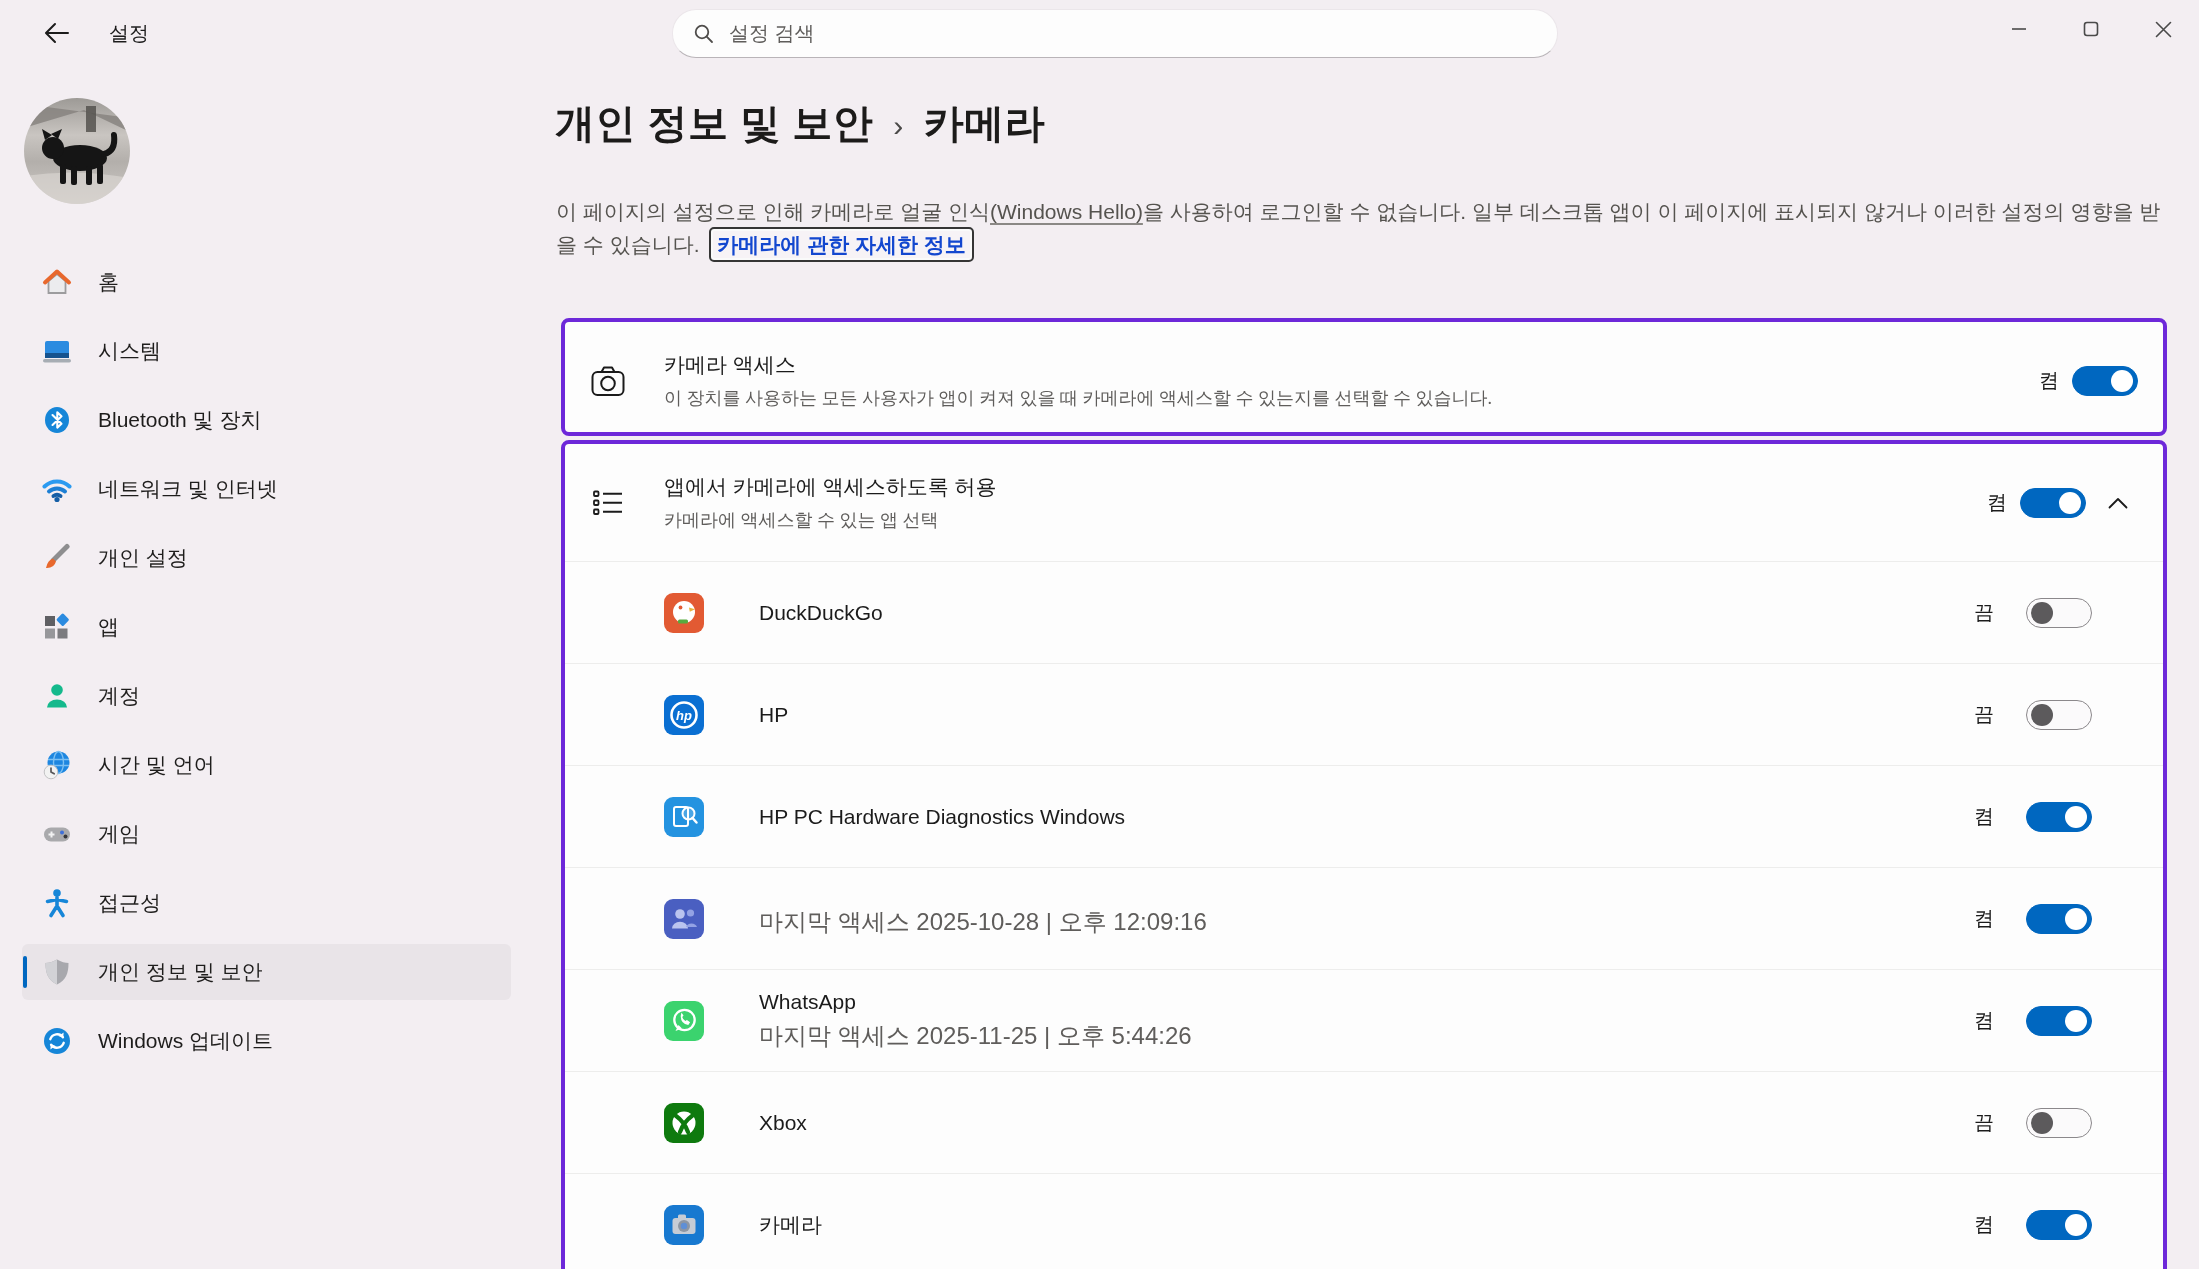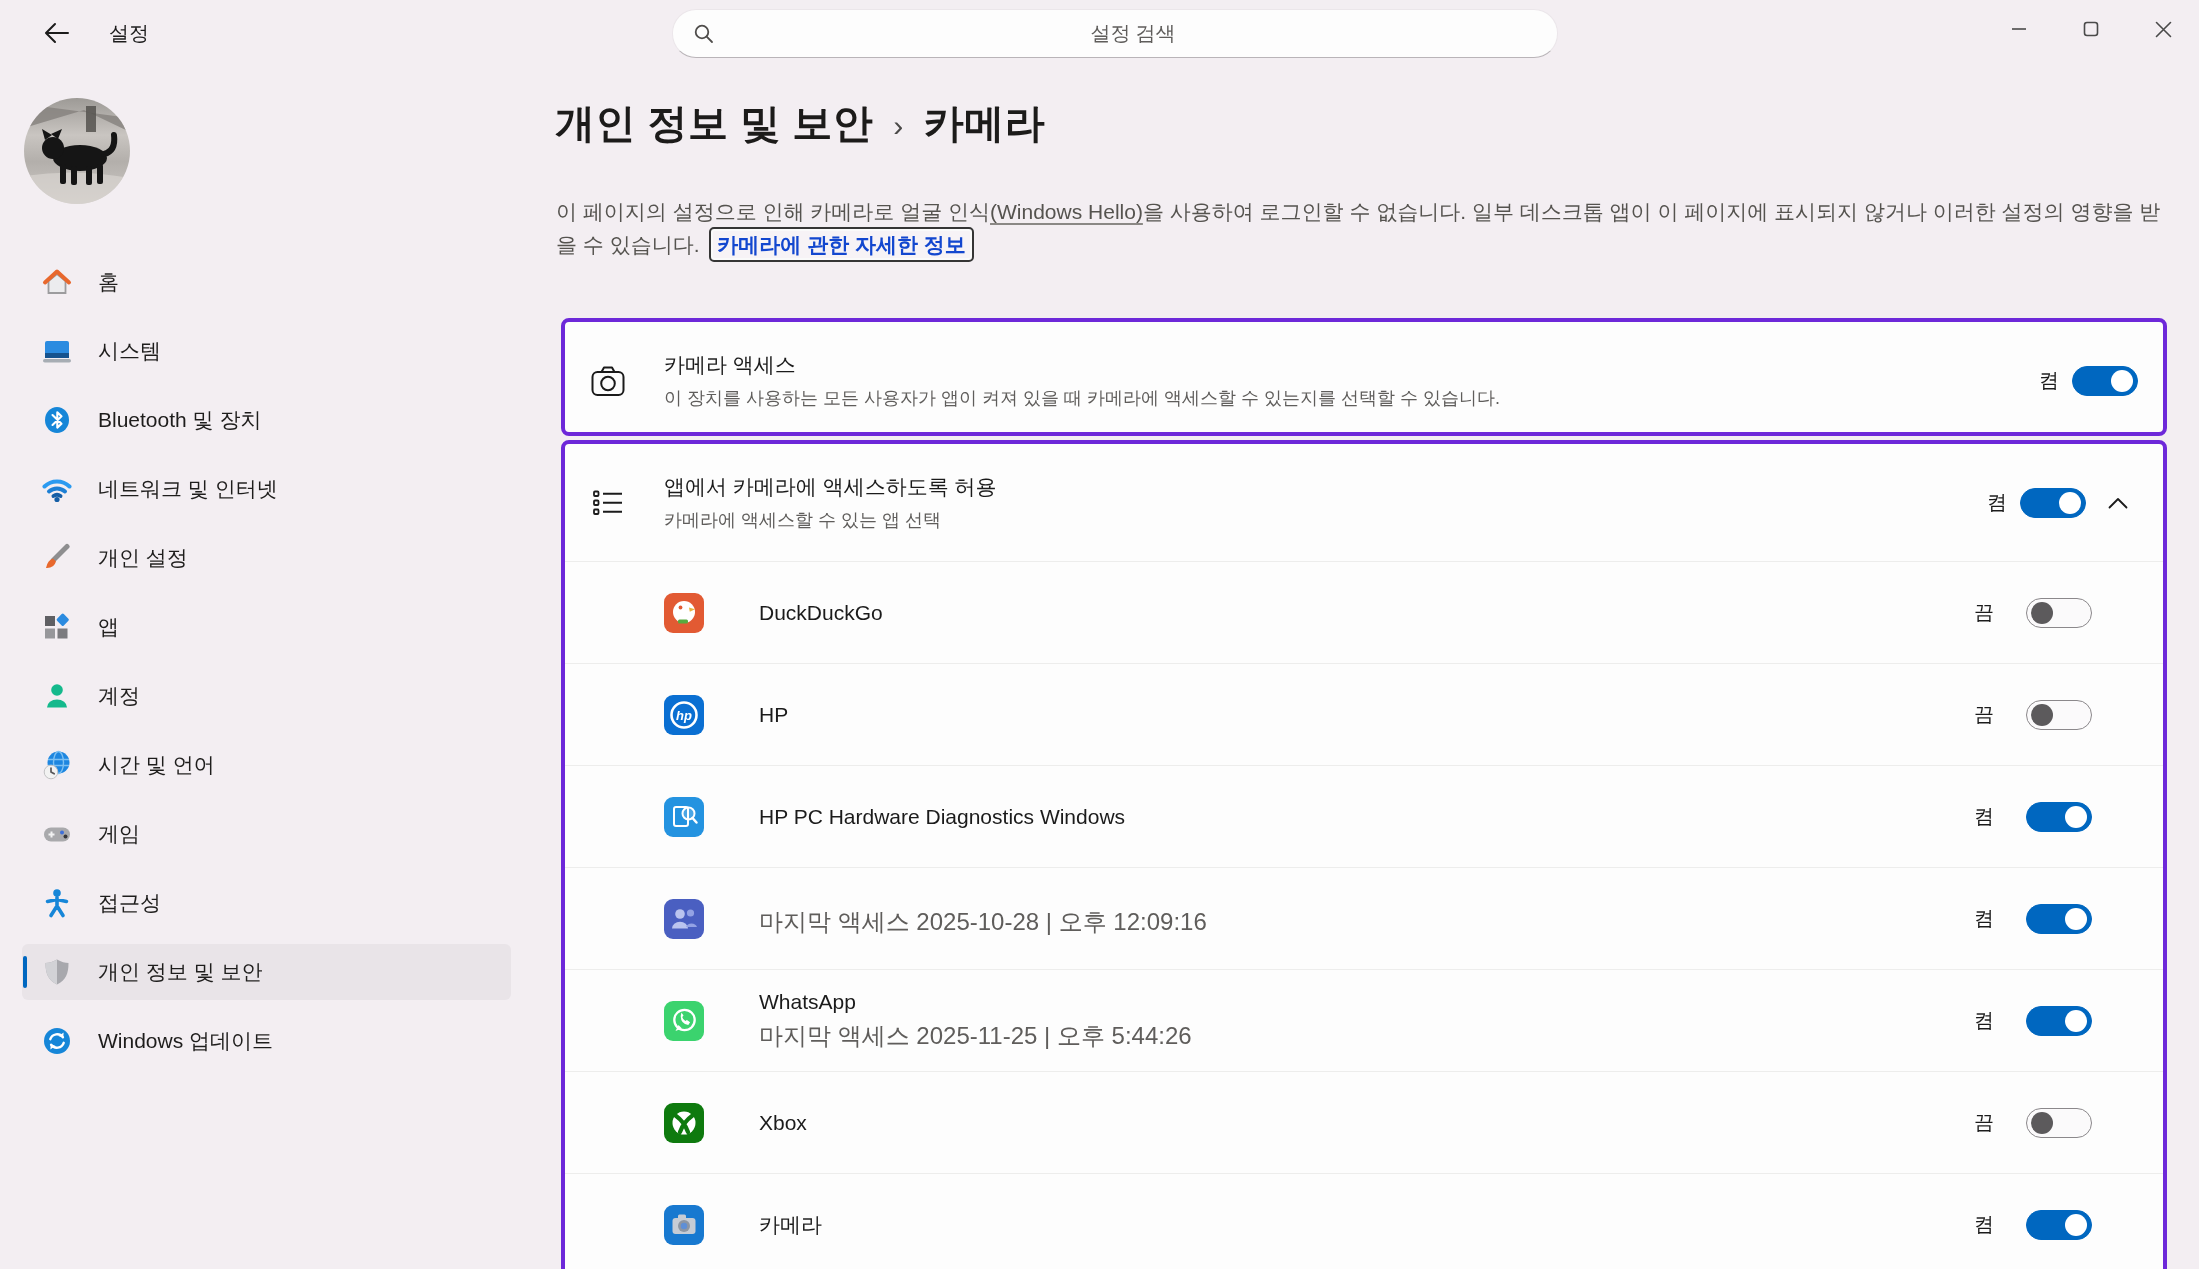--- a/index.html
+++ b/index.html
@@ -14,21 +14,21 @@
 
   
   .titlebar { position:absolute; top:0; left:12px; right:0; height:64px; }
   .back-btn { position:absolute; left:24px; top:16px; width:40px; height:34px; border:none; background:transparent; border-radius:6px; cursor:pointer; display:flex; align-items:center; justify-content:center; }
   .app-title { position:absolute; left:97px; top:20px; font-size:20px; color:#1b1b1b; }
   .searchbox {
     position:absolute; left:660px; top:9px; width:886px; height:49px;
     background:#fdfdfd; border:1px solid #ebe6ea; border-bottom:1px solid #b9b4b8;
     border-radius:24px; display:flex; align-items:center; padding:0 20px; gap:14px;
   }
-  .searchbox input { border:none; outline:none; background:transparent; font-size:20px; color:#1b1b1b; width:100%; font-family:Liberation Serif, serif;text-align:center; }
+  .searchbox input { border:none; outline:none; background:transparent; font-size:20px; color:#1b1b1b; width:100%; font-family:Liberation Sans, sans-serif; }
   .searchbox input::placeholder { color:#5f5d5b; opacity:1; }
   .win-controls { position:absolute; right:0; top:0; display:flex; }
   .win-btn { width:72px; height:58px; border:none; background:transparent; display:flex; align-items:center; justify-content:center; cursor:pointer; }
 
   
   .sidebar { position:absolute; top:64px; left:0; width:540px; bottom:0; }
   .avatar { position:absolute; left:24px; top:34px; width:106px; height:106px; border-radius:50%; overflow:hidden; cursor:pointer; }
   .nav { position:absolute; left:22px; top:190px; width:489px; }
   .nav-item {
     position:relative; height:56px; margin-bottom:13px; border-radius:6px;
@@ -61,21 +61,21 @@
     position:absolute; left:7px; width:1606px;
     background:#fdfdfd; border:4px solid #6d28d9; border-radius:8px;
   }
   .card-access { top:254px; height:118px; }
   .card-apps  { top:376px; height:904px; border-radius:8px; }
 
   .setting-row { display:flex; align-items:center; height:117px; padding:0 25px 0 24px; }
   .lead-icon { width:38px; height:38px; flex:0 0 38px; display:flex; align-items:center; justify-content:center; }
   .row-text { margin-left:37px; flex:1; min-width:0; }
   .row-title { font-size:21px; color:#1b1b1b; }
-  .row-sub { font-size:18px; color:#5f5d5b; margin-top:7px; }
+  .row-sub { font-size:18px; color:#5f5d5b; margin-top:7px;font-family:Liberation Serif, serif; }
   .state-label { font-size:20px; color:#1b1b1b; margin-right:13px; }
 
   .toggle { position:relative; width:66px; height:30px; border-radius:15px; cursor:pointer; flex:0 0 66px; }
   .toggle.on { background:#0067c0; border:1px solid #0067c0; }
   .toggle.on::after { content:""; position:absolute; right:4px; top:3px; width:22px; height:22px; border-radius:50%; background:#ffffff; }
   .toggle.off { background:#fbfafb; border:1px solid #8b888b; }
   .toggle.off::after { content:""; position:absolute; left:4px; top:3px; width:22px; height:22px; border-radius:50%; background:#5c5a5c; }
 
   .chevron-btn { width:40px; height:40px; border:none; background:transparent; margin-left:12px; display:flex; align-items:center; justify-content:center; cursor:pointer; }
 

